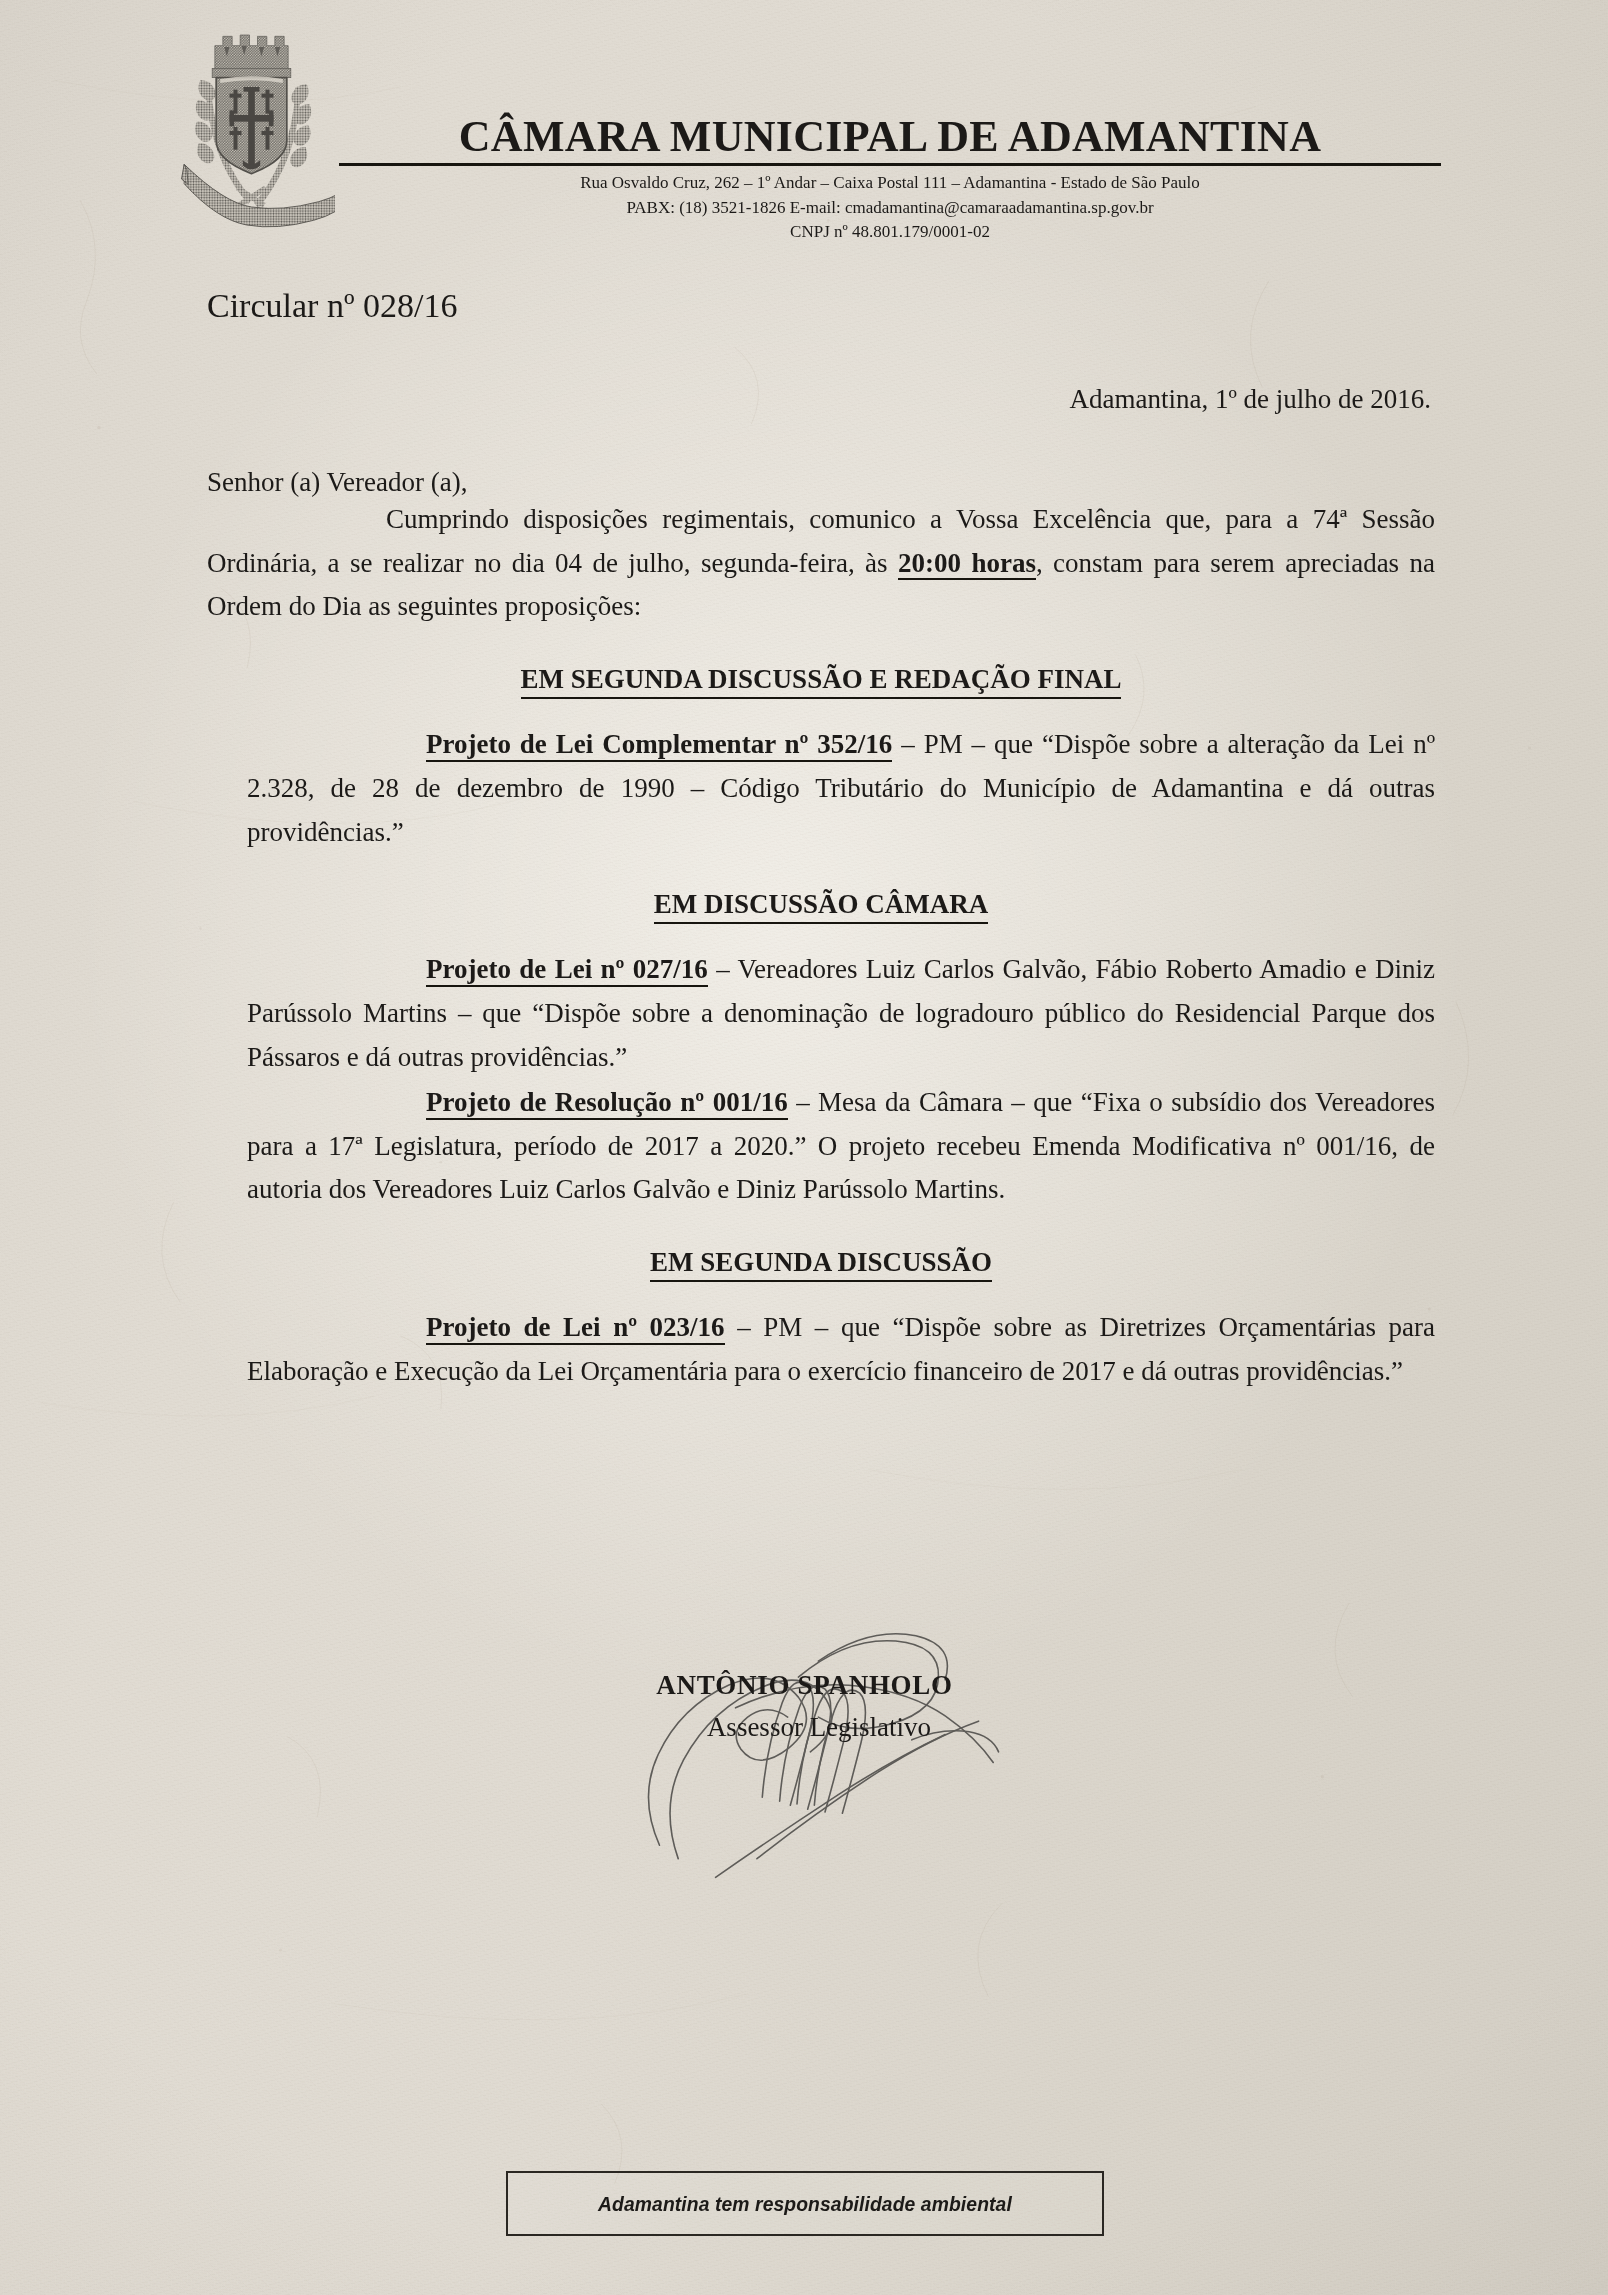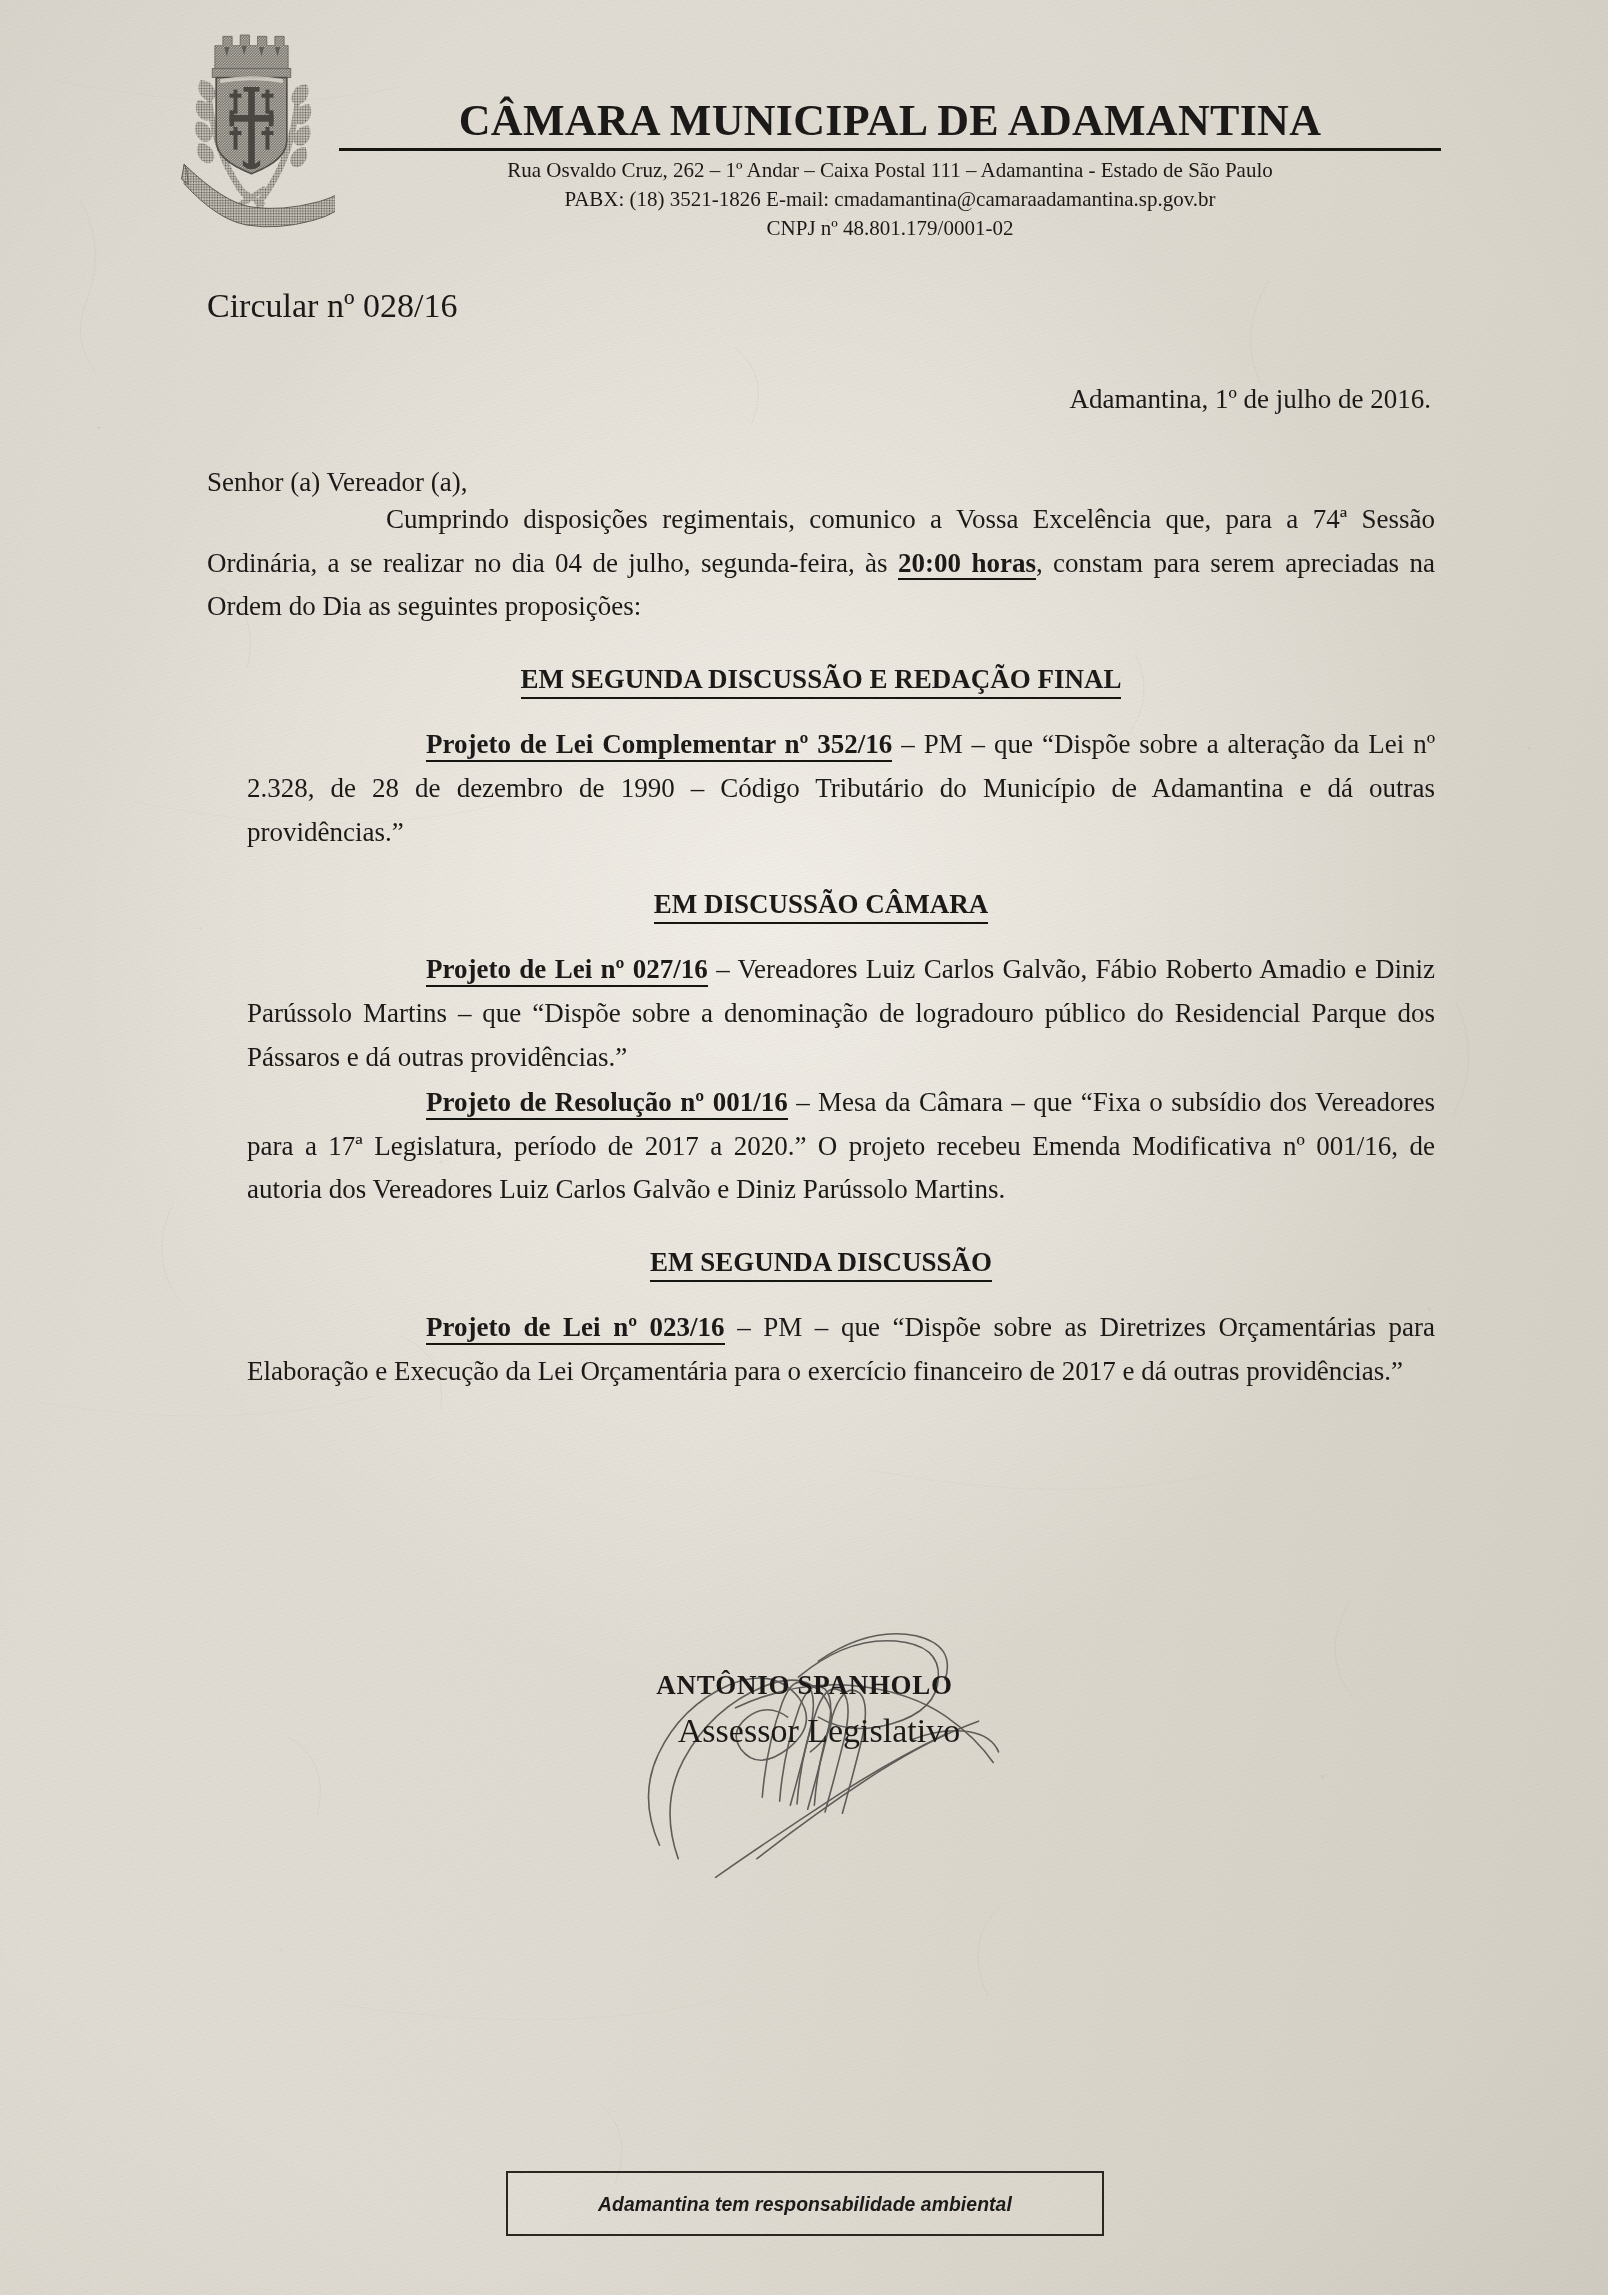--- a/index.html
+++ b/index.html
@@ -72,21 +72,21 @@
     font-weight: bold;
     letter-spacing: 0.3px;
     line-height: 1.02;
     border-bottom: 3.3px solid #17150f;
     padding-bottom: 4px;
     display: block;
     white-space: nowrap;
     transform: scaleX(1.0);
   }
   .addr {
-    font-size: 21px;
+    font-size: 17px;
     line-height: 1.30;
     margin-top: 6px;
     white-space: nowrap;
   }
   .addr.l2 { margin-top: 2px; }
   .addr.l3 { margin-top: 2px; }
 
   
   .content {
     position: absolute;
@@ -158,21 +158,21 @@
   }
   .sig-name {
     position: relative;
     font-size: 27px;
     font-weight: bold;
     letter-spacing: 0.7px;
     z-index: 2;
   }
   .sig-role {
     position: relative;
-    font-size: 34px;
+    font-size: 27px;
     margin-top: 10.7px;
     z-index: 2;
     margin-left: 29px;
   }
 
   
   .footer-box {
     position: absolute;
     left: 50%;
     transform: translateX(-50%);

